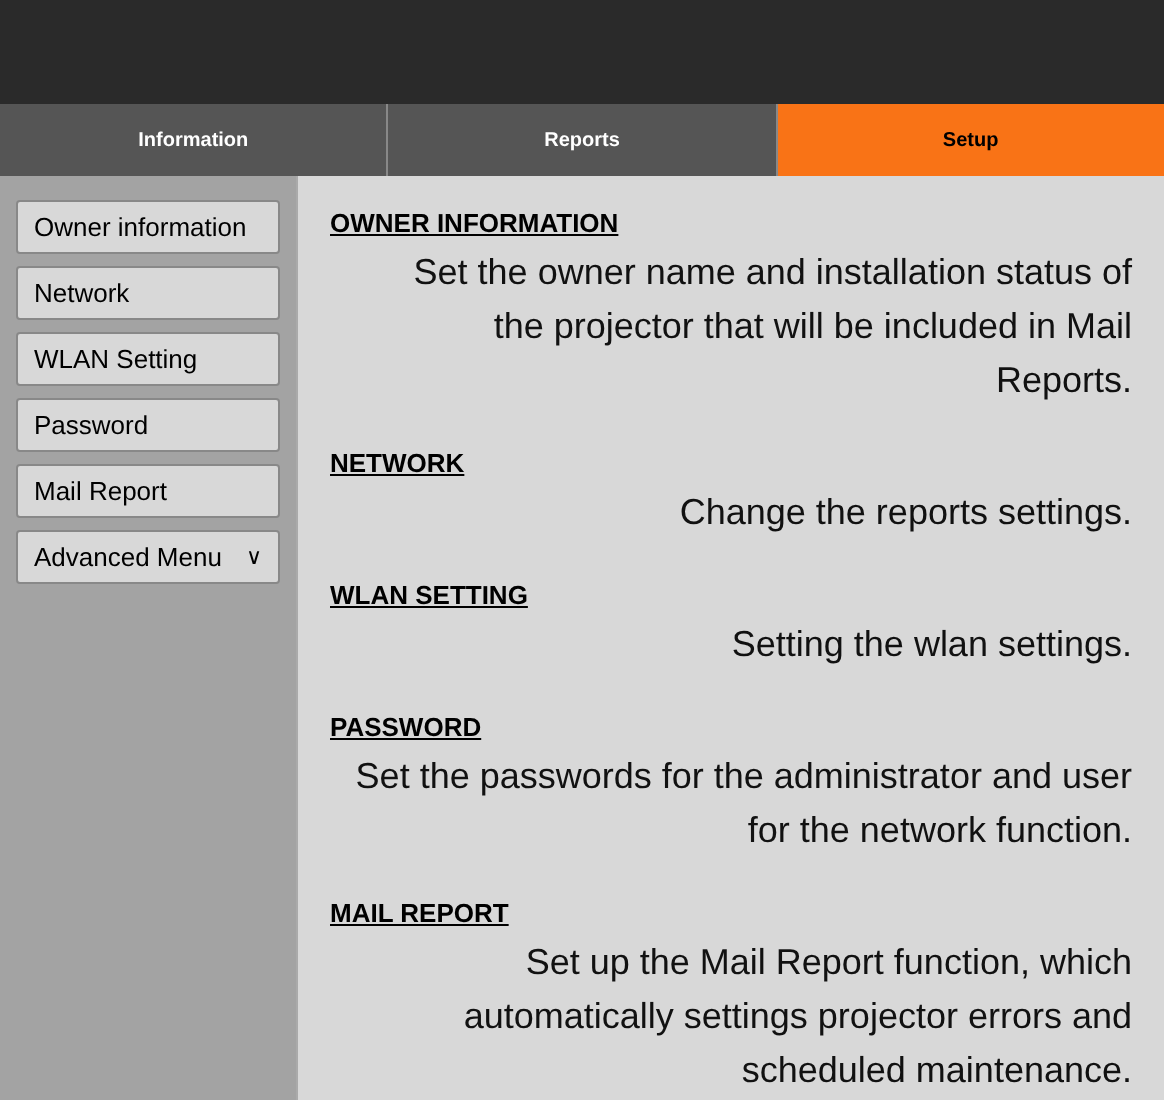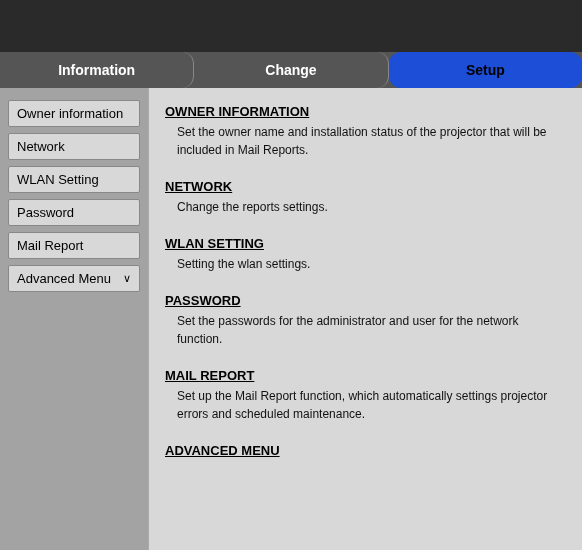--- a/index.html
+++ b/index.html
@@ -37,29 +37,28 @@
       display: flex;
       background: #555555;
       height: 36px;
     }
     .tab {
       flex: 1;
       display: flex;
       align-items: center;
       justify-content: center;
       color: #ffffff;
-      font-size: 14px;
+      font-size: 10px;
       font-weight: bold;
       cursor: pointer;
       border-right: 1px solid #888;
-      border-radius: 12px;
     }
     .tab:last-child { border-right: none; }
     .tab.active {
-      background: #1d4ed8;
+      background: #f97316;
       color: #000000;
     }
 
     
     #main {
       display: flex;
       height: calc(550px - 52px - 36px);
       background: #a3a3a3;
     }
 
@@ -99,37 +98,38 @@
       margin-bottom: 20px;
     }
     .section-title {
       font-size: 13px;
       font-weight: bold;
       text-decoration: underline;
       color: #000000;
       margin-bottom: 4px;
     }
     .section-desc {
-      font-size: 12px;
+      font-size: 18px;
       color: #111111;
       padding-left: 12px;
       line-height: 1.5;
+      text-align: right;
     }
   </style>
 </head>
 <body>
 
 <div id="header">
   <span class="app-title"></span>
   <span class="brand"></span>
 </div>
 
 <div id="tabs">
   <div class="tab">Information</div>
-  <div class="tab">Change</div>
+  <div class="tab">Reports</div>
   <div class="tab active">Setup</div>
 </div>
 
 <div id="main">
 
   <div id="sidebar">
   <button class="sidebar-btn">
         <span>Owner information</span>
       </button>
       <button class="sidebar-btn">

